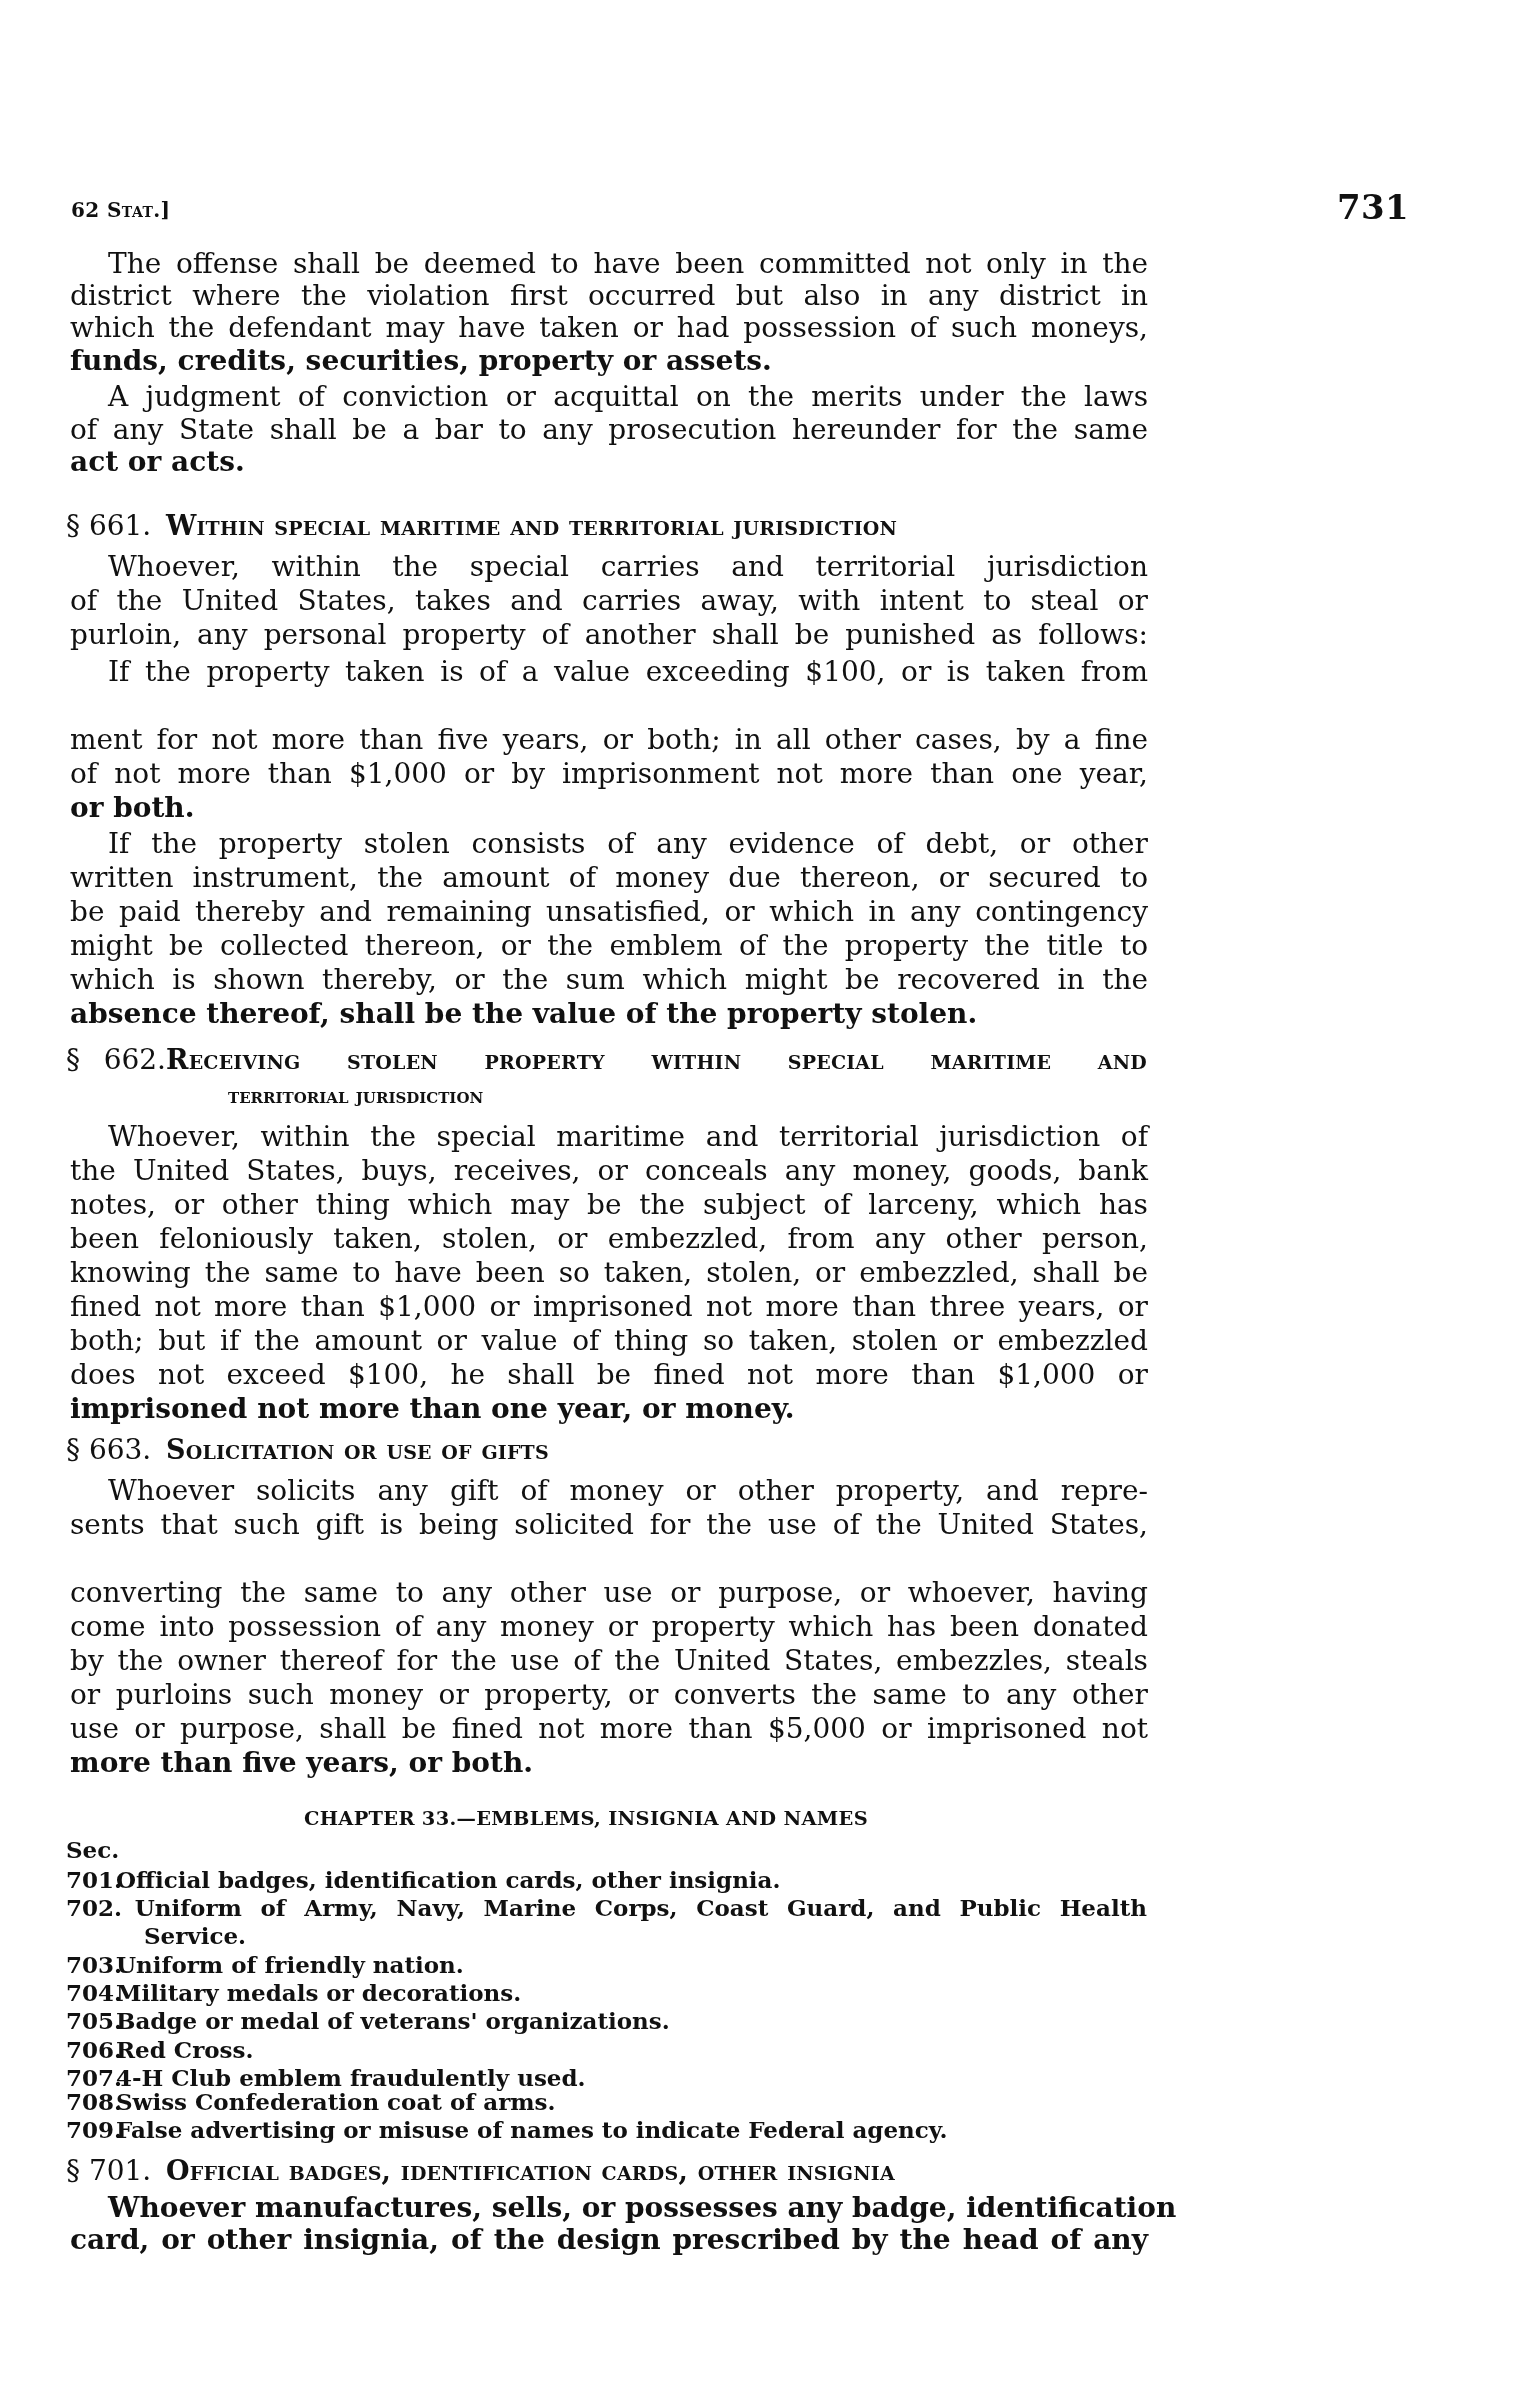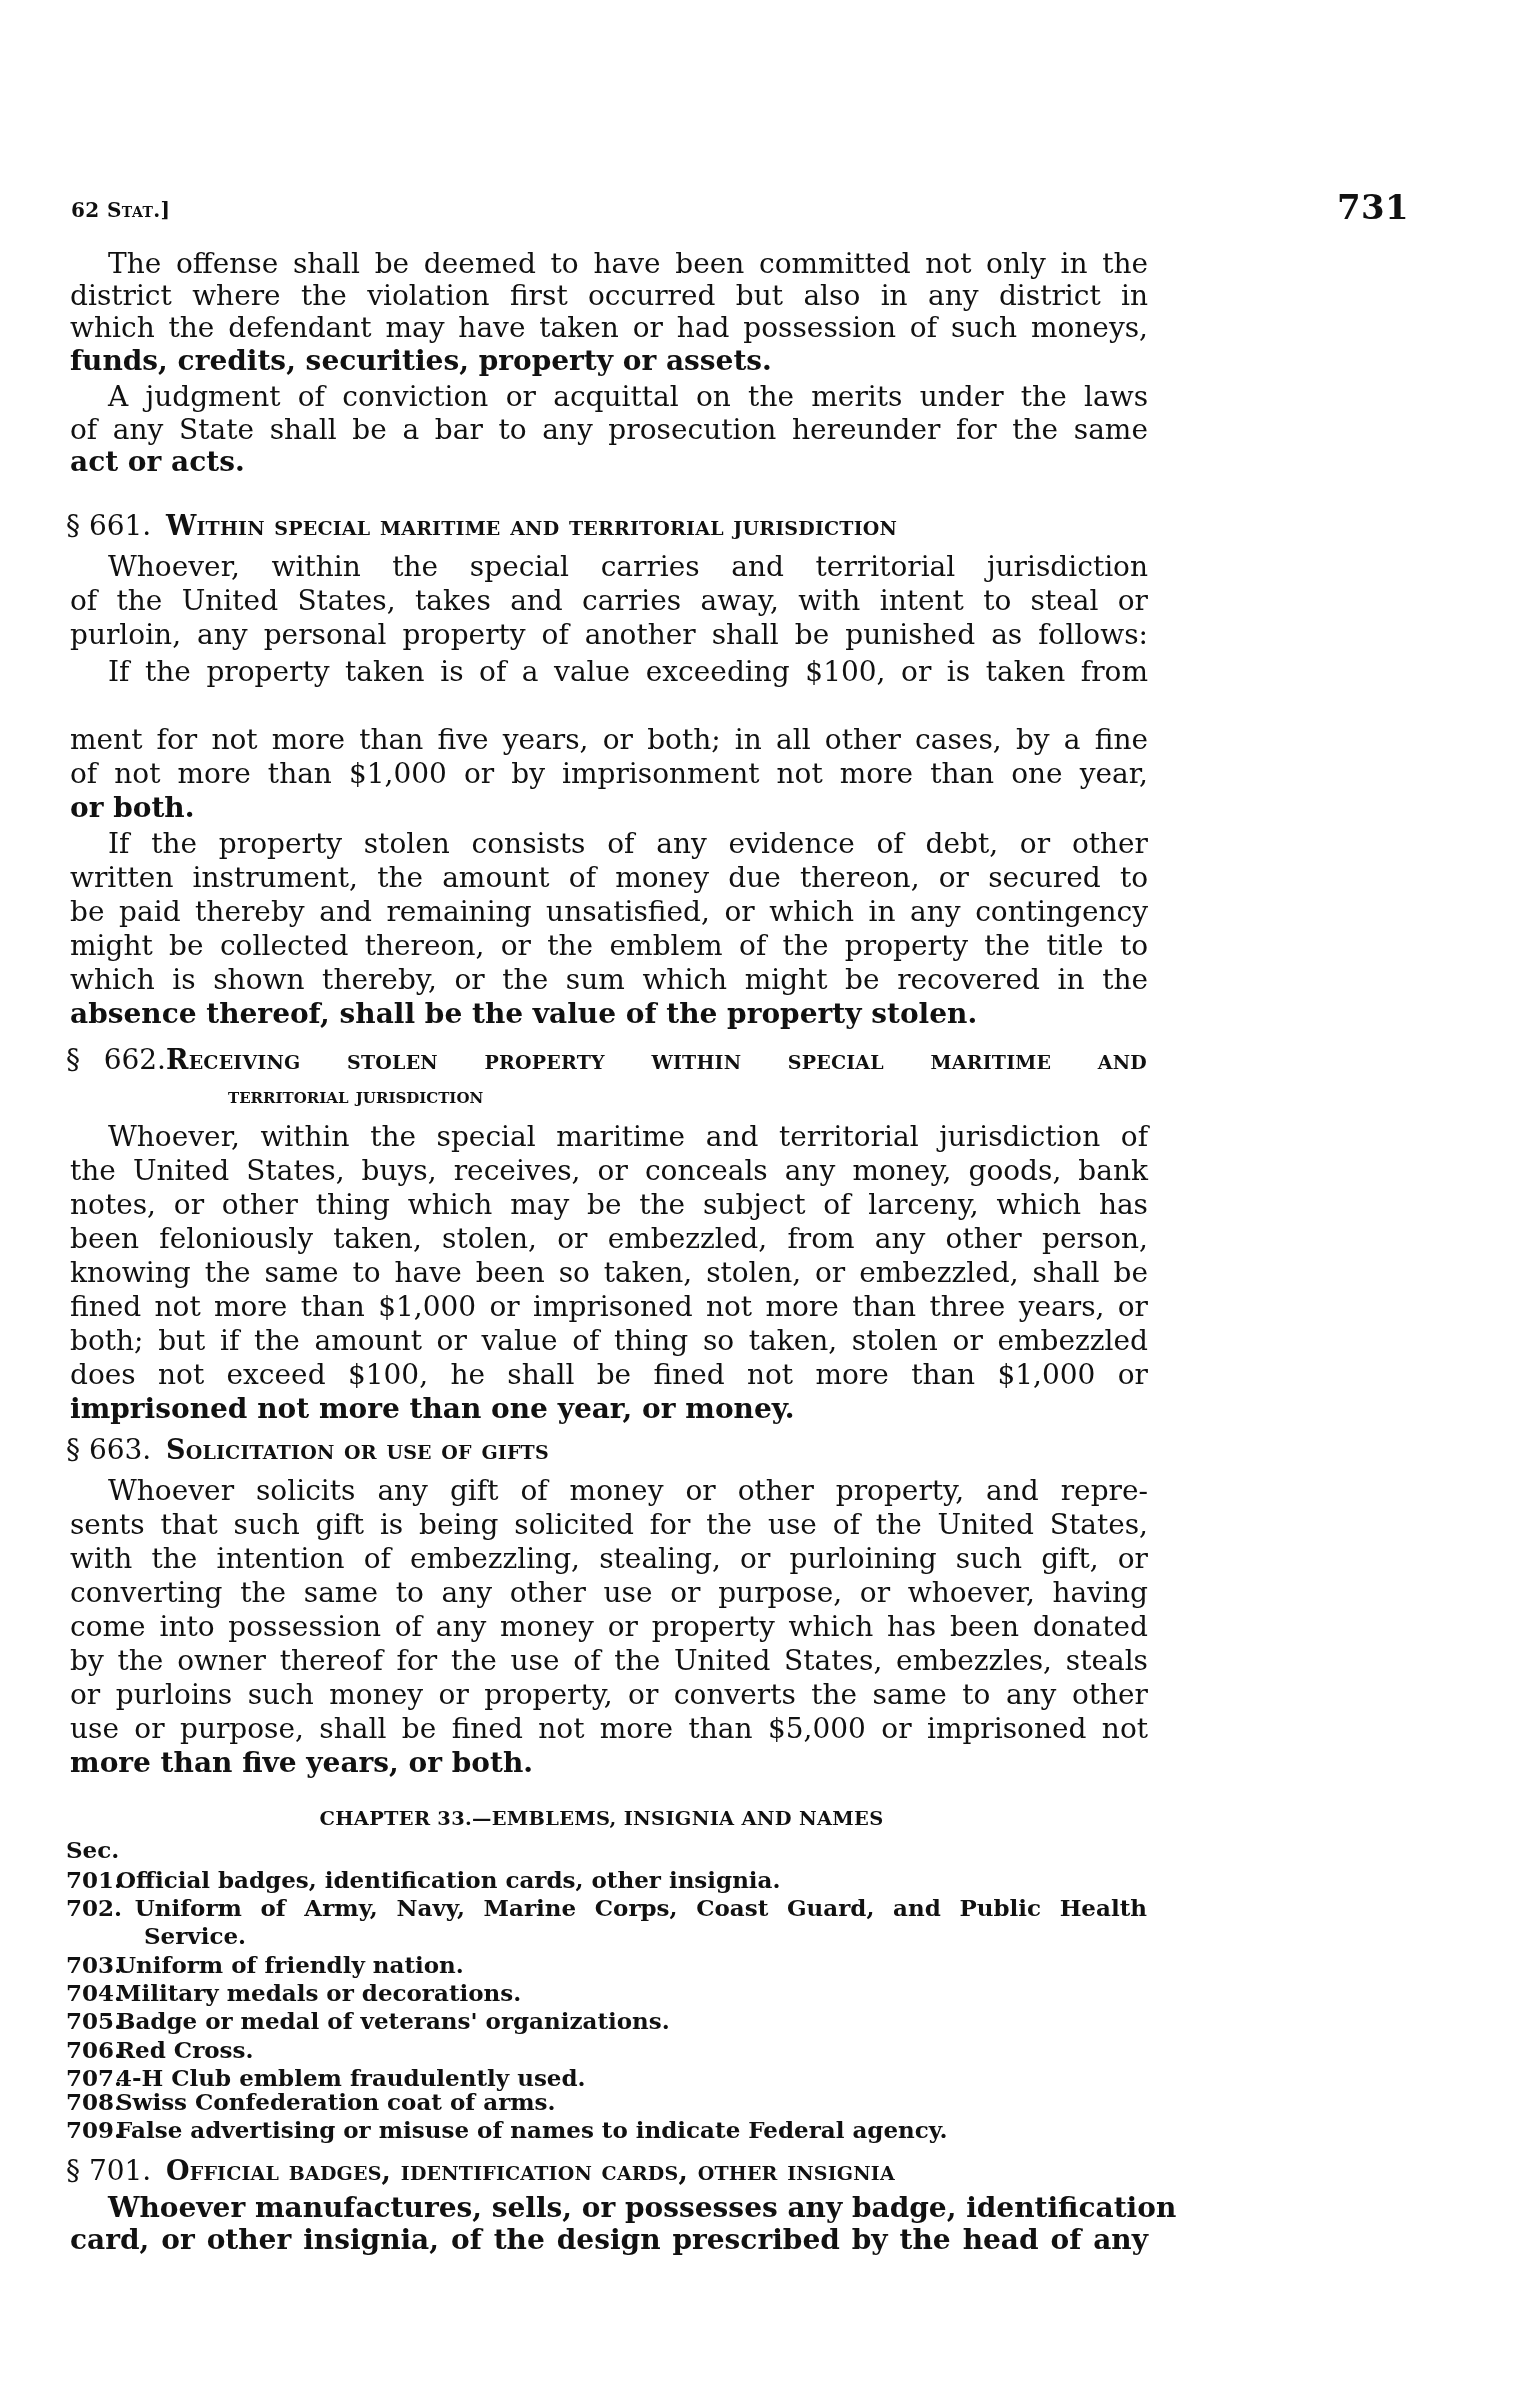--- a/index.html
+++ b/index.html
@@ -11,21 +11,21 @@
   .hdr-page { left: 1337px; top: 191px; font-size: 34px; font-weight: bold; }
   .sc { font-variant: small-caps; }
   .line { position: absolute; left: 70px; width: 1078px; white-space: nowrap; font-size: 28px; text-align: justify; text-align-last: justify; line-height: 32px; height: 32px; }
   .line.last { text-align-last: left; font-weight: bold; }
   .line.indent { left: 108px; width: 1040px; }
   .sec-head { position: absolute; left: 66px; width: 1081px; white-space: nowrap; font-size: 28px; line-height: 32px; height: 32px; }
   .sec-head .num { display: inline-block; width: 100px; }
   .sec-head .title { font-variant: small-caps; font-weight: bold; font-size: 27px; letter-spacing: 0.2px; }
   .sec-head.full { text-align: justify; text-align-last: justify; }
   .sec-sub { position: absolute; left: 228px; white-space: nowrap; font-variant: small-caps; font-weight: bold; font-size: 21px; line-height: 29px; }
-  .chap-head { position: absolute; left: 304px; width: 595px; top: 1807px; white-space: nowrap; font-size: 19.4px; font-weight: bold; text-align: center; line-height: 24px; letter-spacing: 0.3px; }
+  .chap-head { position: absolute; left: 304px; width: 595px; top: 1807px; white-space: nowrap; font-size: 19.4px; font-weight: bold; text-align: left; line-height: 24px; letter-spacing: 0.3px; }
   .toc { position: absolute; left: 66px; white-space: nowrap; font-size: 23px; font-weight: bold; line-height: 27.5px; height: 27.5px; }
   .toc .tnum { display: inline-block; width: 50px; }
   .toc.wide { width: 1081px; text-align: justify; text-align-last: justify; }
   .toc.cont { left: 144px; }
   .bold-line { font-weight: bold; }
 </style>
 </head>
 <body>
 
 <div class="page">
@@ -74,21 +74,20 @@
   <div class="line" style="top:1291px">fined not more than $1,000 or imprisoned not more than three years, or</div>
   <div class="line" style="top:1325px">both; but if the amount or value of thing so taken, stolen or embezzled</div>
   <div class="line" style="top:1359px">does not exceed $100, he shall be fined not more than $1,000 or</div>
   <div class="line last" style="top:1393px">imprisoned not more than one year, or money.</div>
 
   <div class="sec-head" style="top:1434px">
     <span class="num">§ 663.</span><span class="title">Solicitation or use of gifts</span>
   </div>
   <div class="line indent" style="top:1475px">Whoever solicits any gift of money or other property, and repre-</div>
   <div class="line" style="top:1509px">sents that such gift is being solicited for the use of the United States,</div>
-  <div class="line" style="top:1543px">with the intention of embezzling, stealing, or purloining such gift, or</div>
   <div class="line" style="top:1577px">converting the same to any other use or purpose, or whoever, having</div>
   <div class="line" style="top:1611px">come into possession of any money or property which has been donated</div>
   <div class="line" style="top:1645px">by the owner thereof for the use of the United States, embezzles, steals</div>
   <div class="line" style="top:1679px">or purloins such money or property, or converts the same to any other</div>
   <div class="line" style="top:1713px">use or purpose, shall be fined not more than $5,000 or imprisoned not</div>
   <div class="line last" style="top:1747px">more than five years, or both.</div>
 
   <div class="chap-head">CHAPTER 33.—EMBLEMS, INSIGNIA AND NAMES</div>
   <div class="toc" style="top:1836px">Sec.</div>
 

